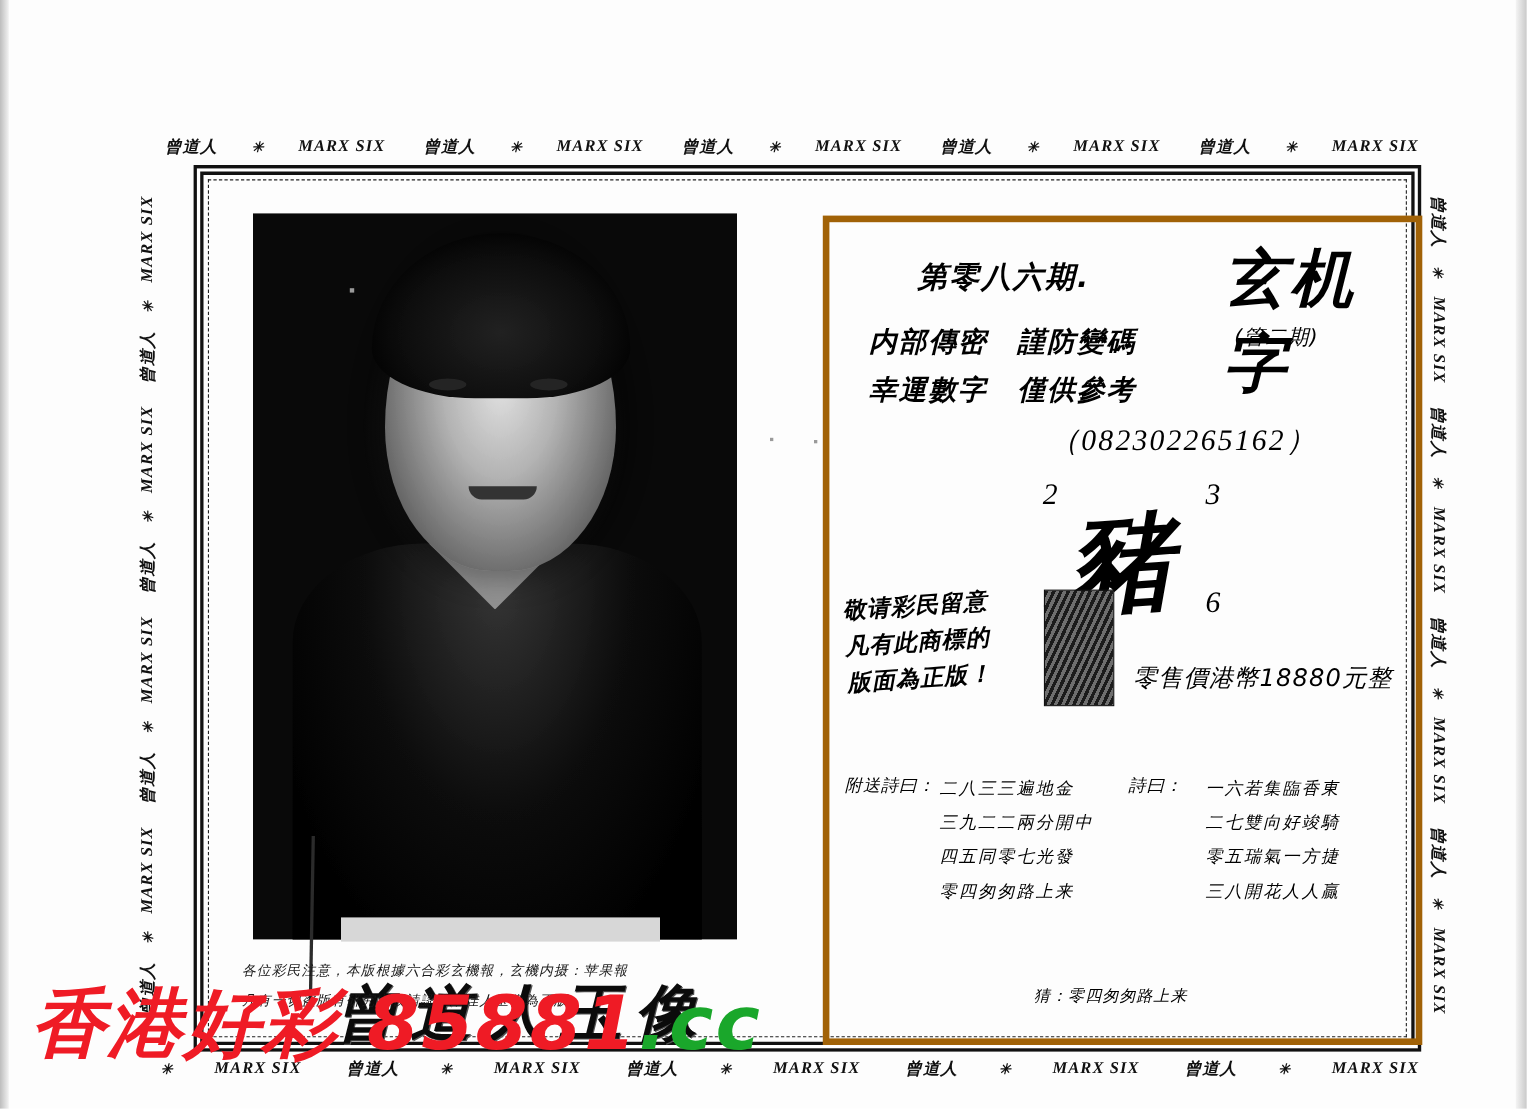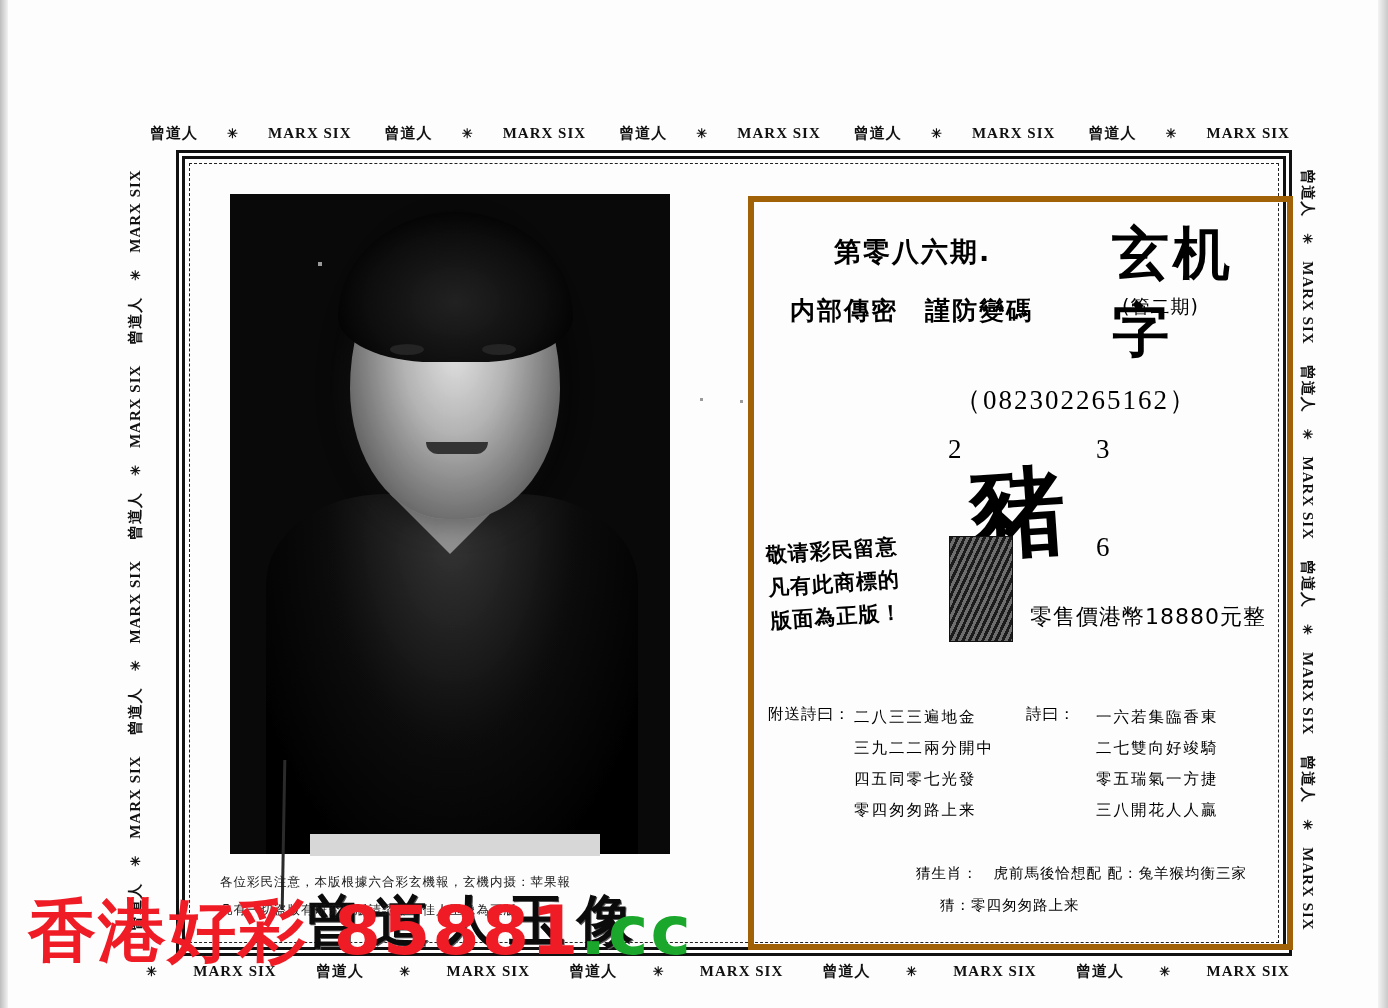--- a/index.html
+++ b/index.html
@@ -15,20 +15,21 @@
     font-family: "Liberation Serif", serif;
     color: #000;
   }
 
   
   #scan {
     position: absolute;
     left: 0; top: 0;
     width: 1388px; height: 1008px;
     background: #fdfdfd;
+    font-style: italic;
   }
   
   #scan:before {
     content: "";
     position: absolute;
     left: 0; top: 0; width: 8px; height: 1008px;
     background: linear-gradient(90deg,#bdbdbd,#f2f2f2);
   }
   #scan:after {
     content: "";
@@ -402,20 +403,21 @@
     <div>各位彩民注意，本版根據六合彩玄機報，玄機内摄：苹果報</div>
     <div>凡有一切盗版有研究出版請認準本佳人玉像為正版</div>
   </div>
 
   <div id="info-box">
     <div id="issue-no" class="cjk">第零八六期.</div>
     <div id="xuanjizi" class="cjk">玄机字</div>
     <div id="xuanjizi-sub" class="cjk">(管二期)</div>
 
     <div class="slogan-row cjk" id="slogan-1">内部傳密　謹防變碼</div>
+    <div class="slogan-row cjk" id="slogan-2">幸運數字　僅供參考</div>
 
     <div id="code-number">（082302265162）</div>
 
     <div id="digit-2">2</div>
     <div id="digit-3">3</div>
     <div id="digit-0">0</div>
     <div id="digit-6">6</div>
 
     <div id="pig-char" class="cjk">豬</div>
     <div id="stamp"></div>
@@ -438,21 +440,20 @@
         <div class="poem-label cjk">詩曰：</div>
         <div class="poem-lines cjk">
           <div>一六若集臨香東</div>
           <div>二七雙向好竣騎</div>
           <div>零五瑞氣一方捷</div>
           <div>三八開花人人贏</div>
         </div>
       </div>
     </div>
 
-    <div id="zodiac-line" class="cjk">猜生肖：　虎前馬後恰想配 配：兔羊猴均衡三家</div>
     <div id="guess-line" class="cjk">猜：零四匆匆路上来</div>
   </div>
 
   <div id="watermark">
     <span class="red">香港好彩</span>
     <span class="red">85881</span><span class="green">.cc</span>
   </div>
 
   <div class="speck" style="left:740px;top:400px;width:3px;height:3px;"></div>
   <div class="speck" style="left:700px;top:398px;width:3px;height:3px;"></div>

